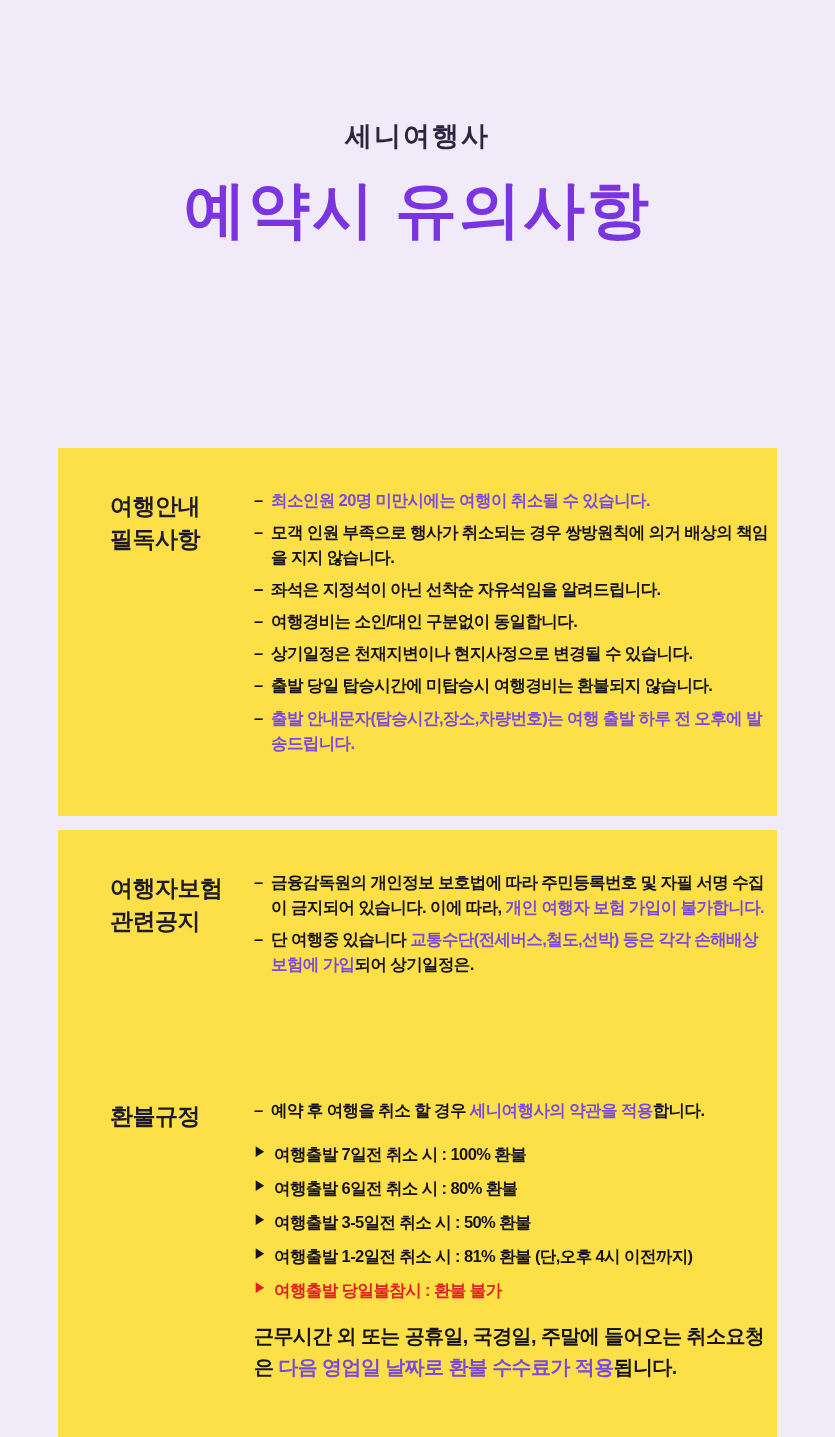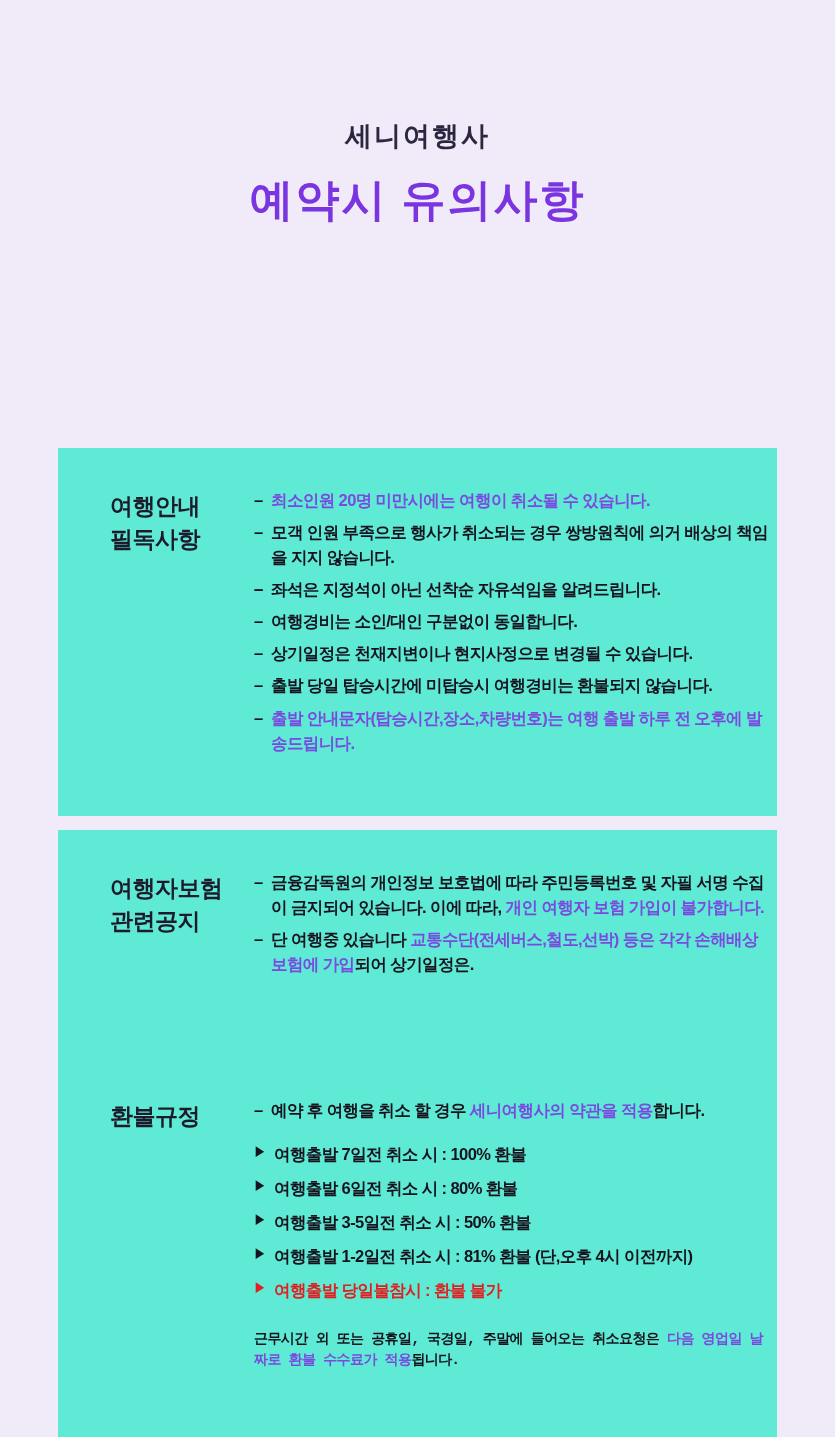--- a/index.html
+++ b/index.html
@@ -26,33 +26,33 @@
     margin-top: 118px;
     font-family: "Liberation Serif", serif;
     font-weight: bold;
     font-size: 27px;
     letter-spacing: 2px;
     color: #2d2640;
   }
   .main-title {
     text-align: center;
     margin-top: 22px;
-    font-size: 44px;
+    font-size: 62px;
     font-weight: bold;
     letter-spacing: 2px;
     color: #7a35e0;
     line-height: 1.1;
   }
 
   
   .card {
     position: absolute;
     left: 58px;
     width: 719px;
-    background: #5eead4;
+    background: #fde047;
     box-sizing: border-box;
     padding: 30px 8px 30px 26px;
     display: flex;
   }
   #card-travel  { top: 330px;  height: 368px; }
   #card-insure  { top: 712px;  height: 252px; }
   #card-refund  { top: 940px;  height: 380px; justify-content: center; }
 
   .card-label {
     width: 170px;
@@ -113,27 +113,26 @@
   ul.arrows li .arrow {
     position: absolute;
     left: 0;
     top: 1px;
     font-size: 12px;
     color: #16131f;
   }
   ul.arrows li.red-item, ul.arrows li.red-item .arrow { color: #e02020; }
 
   .note {
-    margin-top: 26px;
-    font-size: 14px;
+    margin-top: 18px;
+    font-size: 20px;
     line-height: 1.55;
     font-weight: bold;
     color: #16131f;
     letter-spacing: -0.6px;
-    font-family: Liberation Mono, monospace;
   }
 </style>
 </head>
 <body>
 
 <div class="page">
 
   <div class="brand">세니여행사</div>
   <div class="main-title">예약시 유의사항</div>
 

